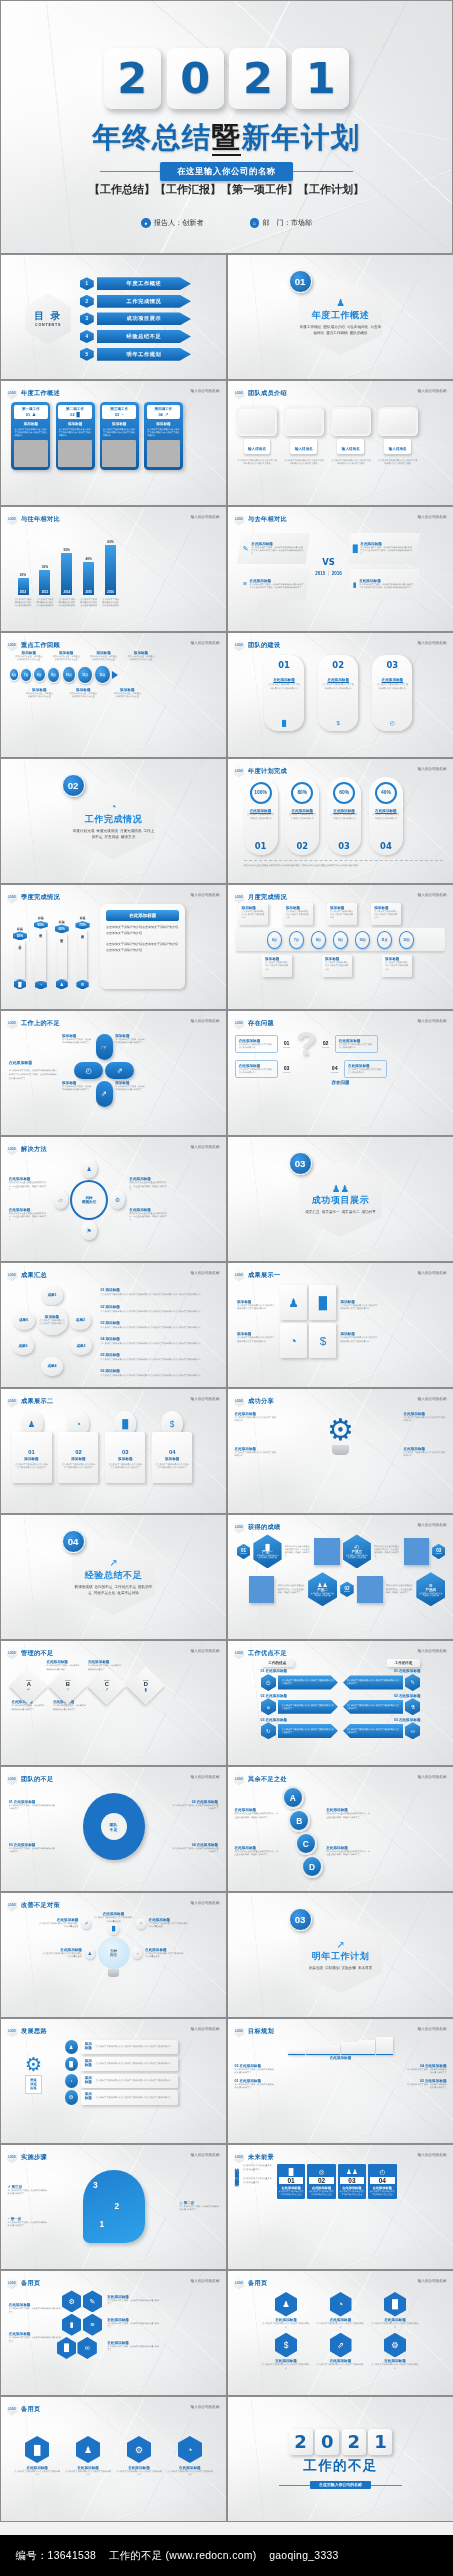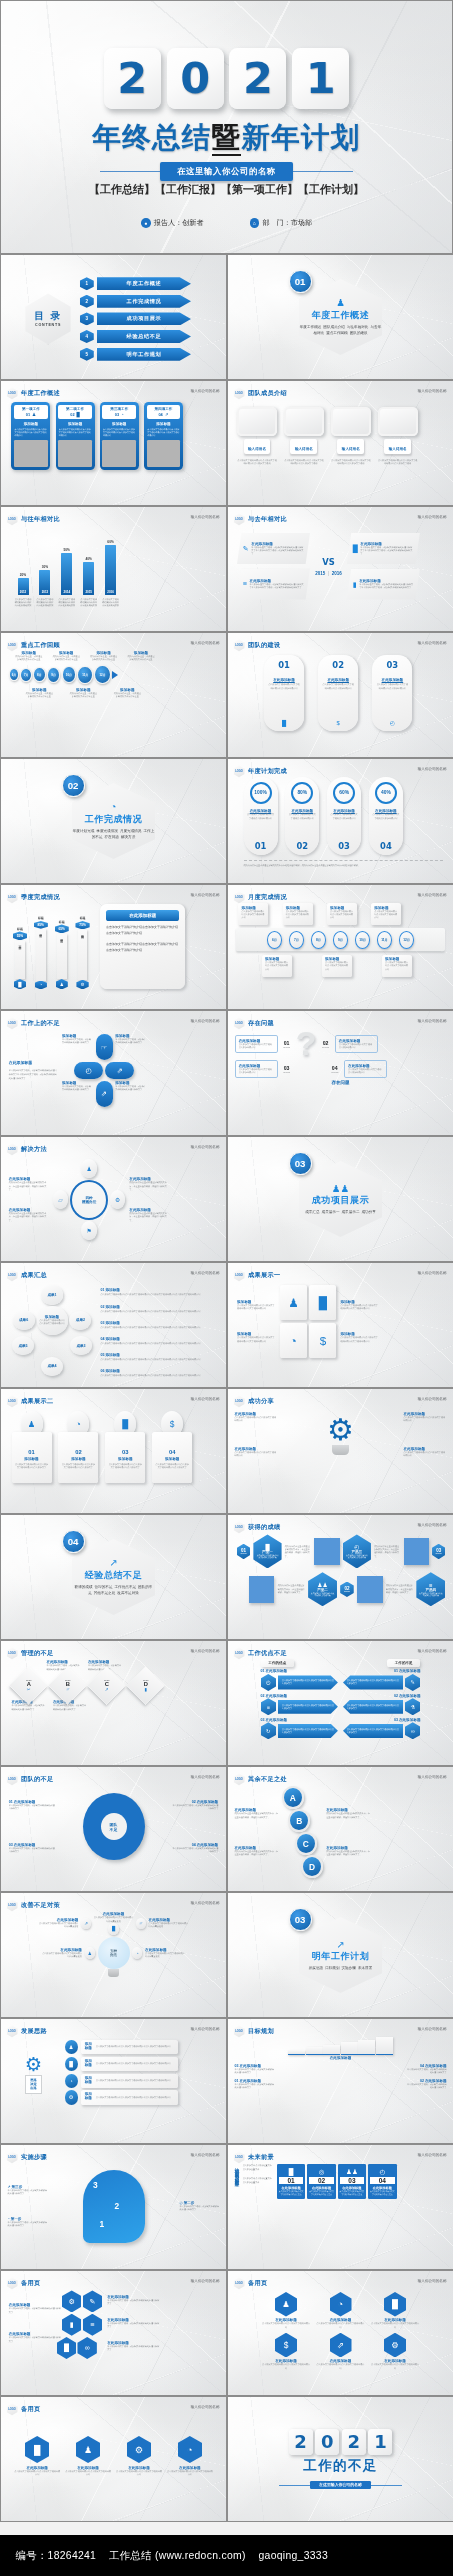--- a/index.html
+++ b/index.html
@@ -1641,20 +1641,20 @@
         <span class="end-rule"></span>
         <span class="end-pill">在这里输入你公司的名称</span>
         <span class="end-rule"></span>
       </div>
         </div>
       </div>
     </div>
 
   <div class="footer">
     <div class="footer-text">
-      <span>编号：18264241</span>&nbsp;&nbsp;&nbsp;
-      <span>工作总结 (www.redocn.com)</span>&nbsp;&nbsp;&nbsp;
+      <span>编号：13641538</span>&nbsp;&nbsp;&nbsp;
+      <span>工作的不足 (www.redocn.com)</span>&nbsp;&nbsp;&nbsp;
       <span>gaoqing_3333</span>
     </div>
   </div>
 
 </div>
 
 
 </body></html>

